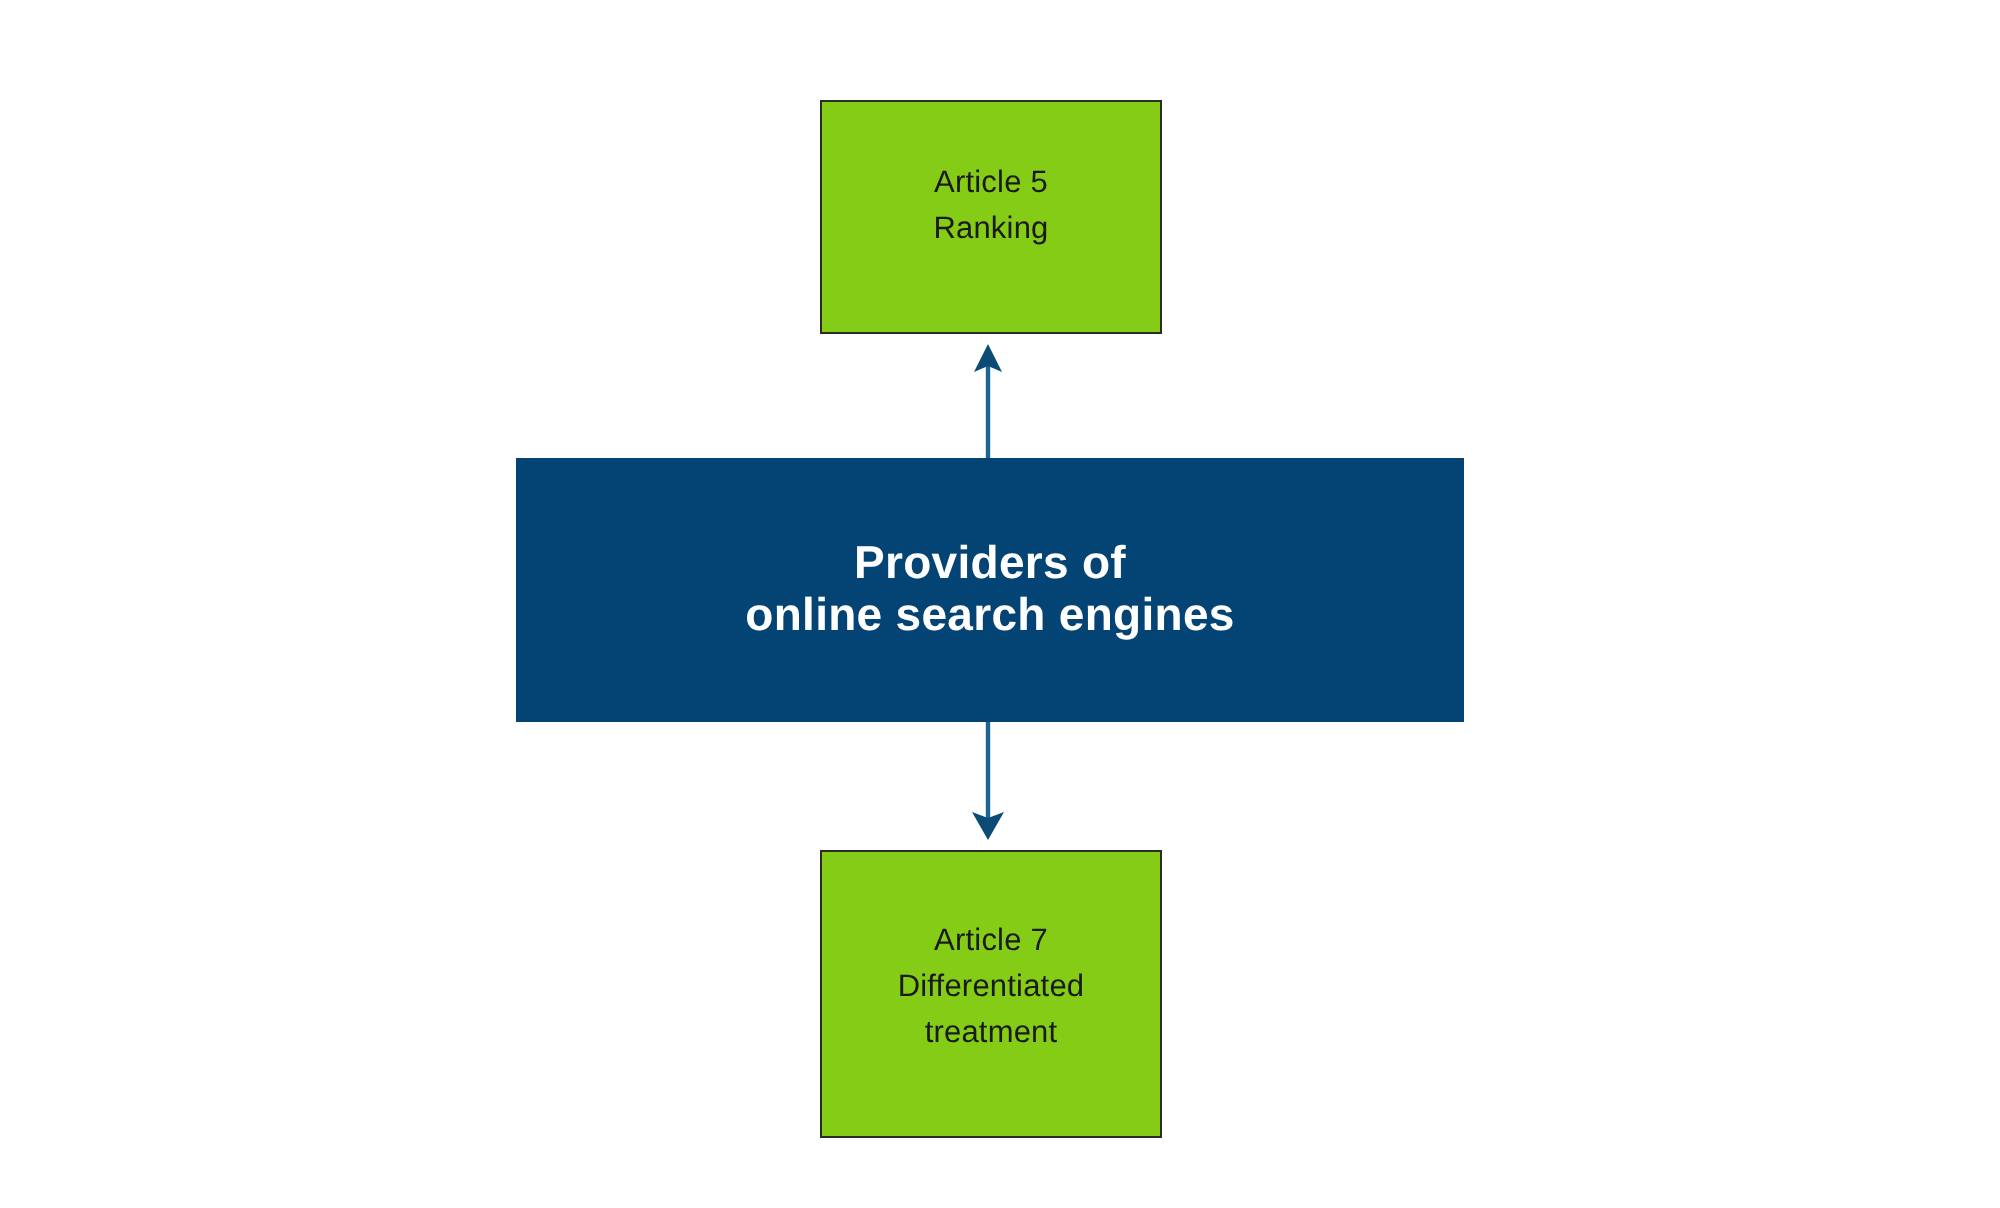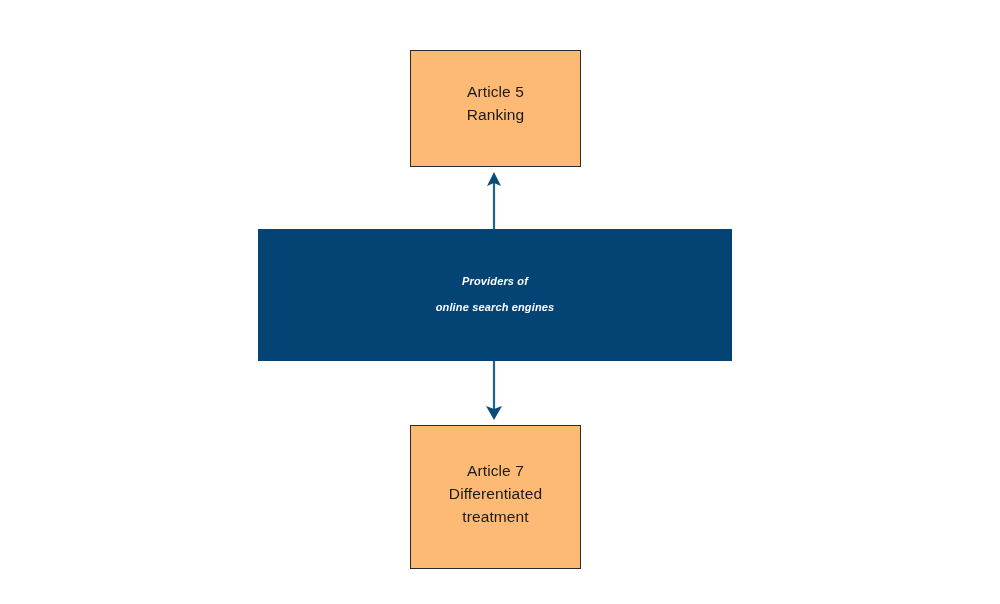--- a/index.html
+++ b/index.html
@@ -17,21 +17,21 @@
     width: 1000px;
     height: 604px;
     background: #ffffff;
     overflow: hidden;
   }
 
   
   .article-box {
     position: absolute;
     box-sizing: border-box;
-    background: #fdba74;
+    background: #84cc16;
     border: 1.3px solid #2b2b2b;
     display: flex;
     align-items: center;
     justify-content: center;
     text-align: center;
   }
   .article-box .box-text {
     font-size: 15.5px;
     line-height: 23px;
     color: #1a1a1a;
@@ -64,28 +64,27 @@
     top: 229px;
     width: 474px;
     height: 132px;
     background: #044475;
     display: flex;
     align-items: center;
     justify-content: center;
     text-align: center;
   }
   #box-entity .entity-text {
-    font-size: 11px;
+    font-size: 23px;
     line-height: 26px;
     color: #ffffff;
     font-weight: 700;
     white-space: pre-line;
     letter-spacing: 0.15px;
     transform: translateY(-1px);
-    font-style: italic;
   }
 
   
   .connector {
     position: absolute;
     overflow: visible;
   }
   #arrow-up {
     left: 470px;
     top: 167px;

